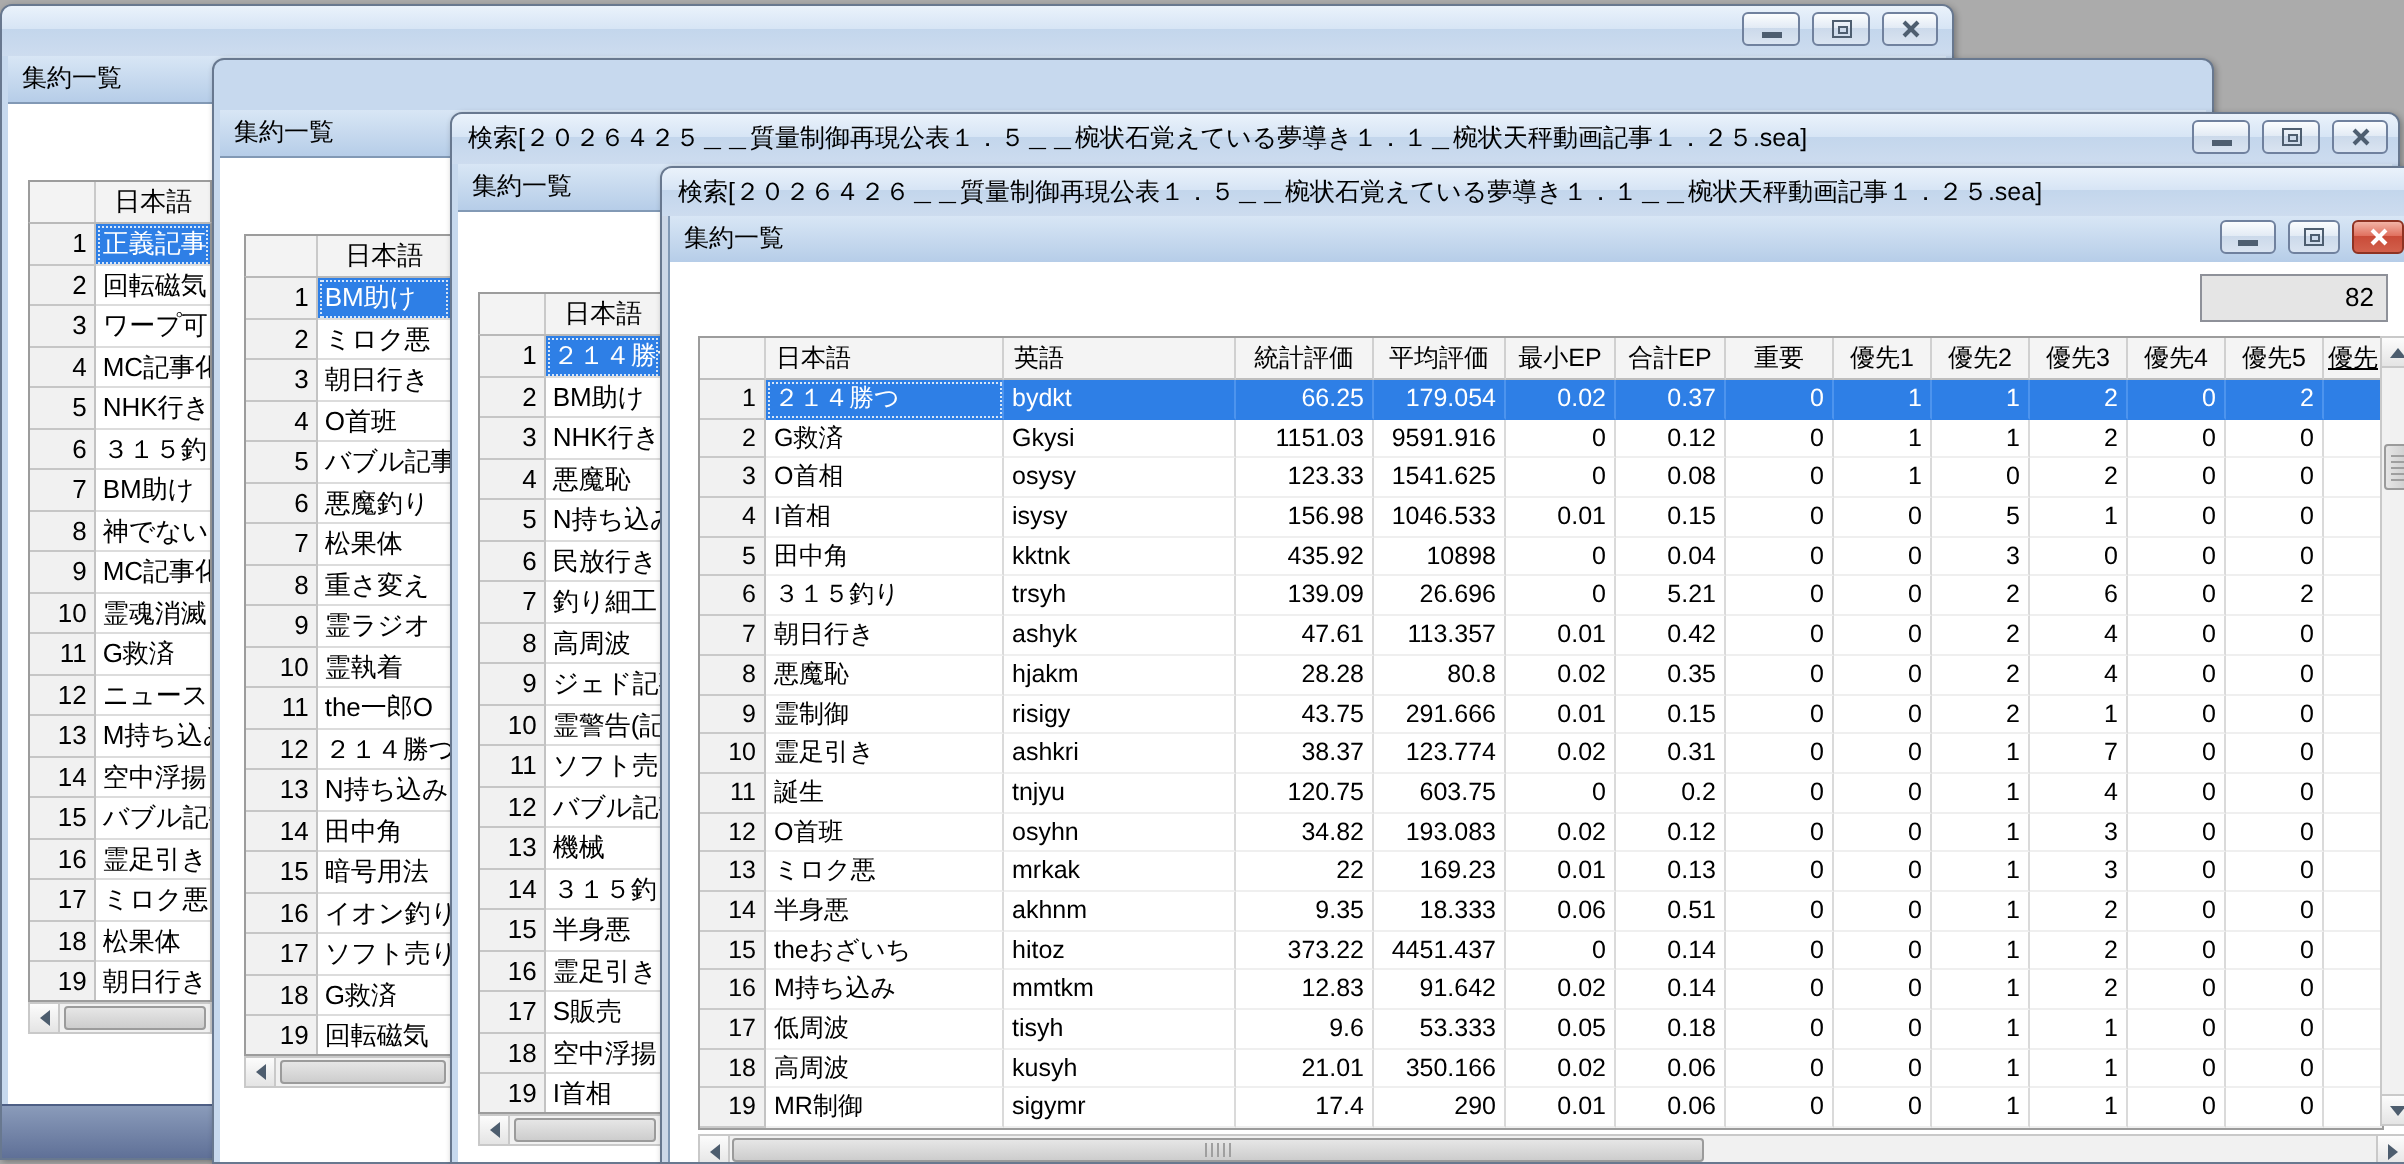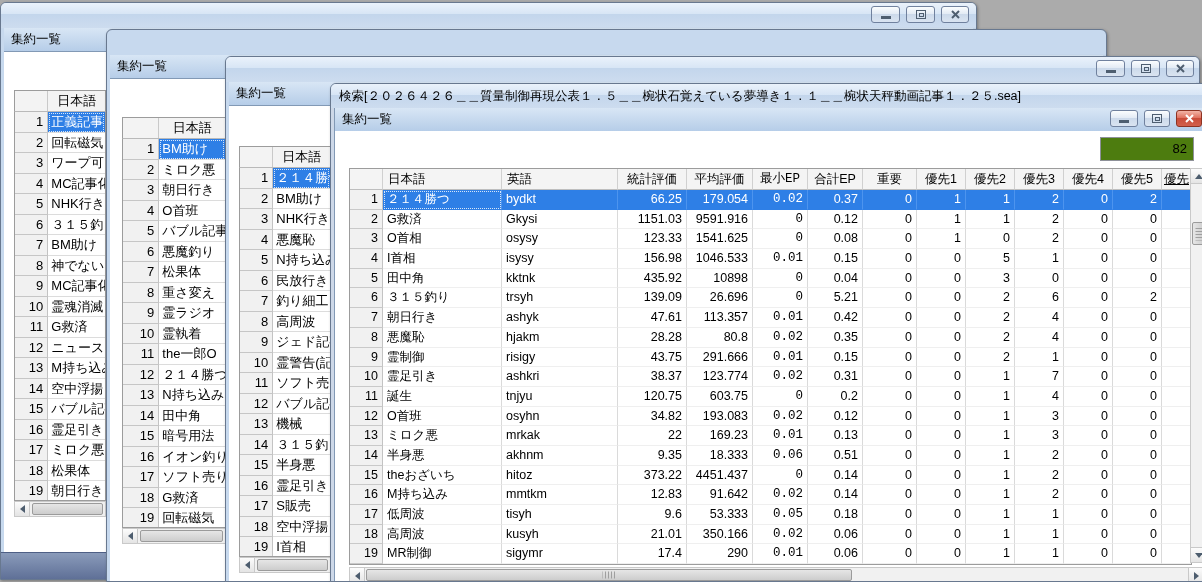--- a/index.html
+++ b/index.html
@@ -74,24 +74,24 @@
   .thead{display:flex;height:21px;}
   .th{background:#F4F4F4;border-right:1px solid #D0D0D0;border-bottom:1px solid #BEBEBE;
     box-sizing:border-box;font-size:12.5px;line-height:20px;text-align:center;
     white-space:nowrap;overflow:hidden;padding:0 2px;flex:none;}
   .trow{display:flex;height:19.7px;}
   .tc{border-right:1px solid #DADADA;border-bottom:1px solid #EFEFEF;box-sizing:border-box;
     font-size:12.5px;line-height:19px;padding:0 4px;white-space:nowrap;overflow:hidden;flex:none;color:#000;}
   .tc.c-n{background:#F1F1F1;border-right:1px solid #C3C3C3;border-bottom:1px solid #C9C9C9;}
   .al{text-align:left;}.ar{text-align:right;}
   .c-n{width:33px;}.c-jp{width:119px;}.c-en{width:116px;}.c-stat{width:69px;}.c-avg{width:66px;}
-  .c-minep{width:55px;font-family:Liberation Mono, monospace;}.c-sumep{width:55px;}.c-imp{width:54px;}.c-p{width:49px;}.c-p6{width:29px;border-right:none;text-decoration:underline;}
+  .c-minep{width:55px;}.c-sumep{width:55px;}.c-imp{width:54px;}.c-p{width:49px;}.c-p6{width:29px;border-right:none;text-decoration:underline;}
   .trow.selected .tc:not(.c-n){background:#2E7FE6;color:#fff;border-right-color:#4D94EE;border-bottom-color:#2E7FE6;}
   .trow.selected .c-jp{outline:1px dotted #D7E6F8;outline-offset:-2px;}
-  .count-box{position:absolute;box-sizing:border-box;border:1px solid #8E9199;background:#4d7c0f;
+  .count-box{position:absolute;box-sizing:border-box;border:1px solid #8E9199;background:#e5e5e5;
     font-size:13px;line-height:22px;text-align:right;padding-right:6px;color:#000;}
   
   #w1 .lnum,#w1 .ml-num-h{width:34px;} #w1 .lname,#w1 .ml-name-h{width:58px;border-right:none;}
   #w2 .lnum,#w2 .ml-num-h{width:37px;} #w2 .lname,#w2 .ml-name-h{width:67px;border-right:none;}
   #w3 .lnum,#w3 .ml-num-h{width:34px;} #w3 .lname,#w3 .ml-name-h{width:58px;border-right:none;}
 </style>
 </head>
 <body>
 
 <div class="window" id="w1" style="left:0;top:2px;width:977px;height:578px;z-index:1;">
@@ -342,20 +342,21 @@
             <i class="tri-left"></i>
           </div>
         <div class="sb-thumb-h" style="flex:1;margin:0 2px;"></div>
       </div>
     </div>
   </div>
 </div>
 
 <div class="window" id="w3" style="left:225px;top:56px;width:975px;height:526px;z-index:3;">
   <div class="titlebar">
+    <div class="title-text">検索[２０２６４２５＿＿質量制御再現公表１．５＿＿椀状石覚えている夢導き１．１＿椀状天秤動画記事１．２５.sea]</div>
     <div class="caption-buttons" style="right:5px;">
       <div class="btn">
           <span class="g-min"></span>
         </div>
       <div class="btn">
           <span class="g-max">
             <i></i>
           </span>
         </div>
       <div class="btn" style="width:28px">

